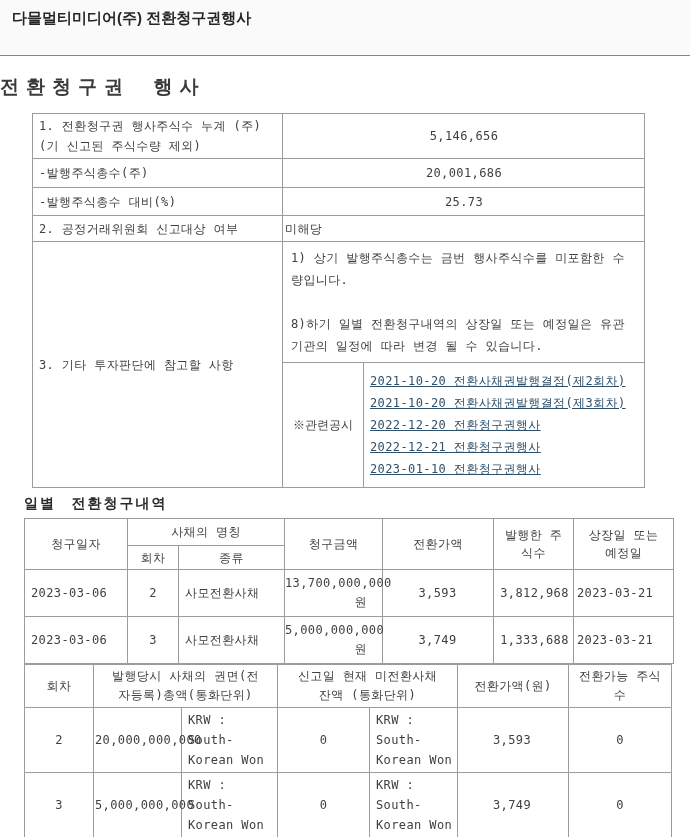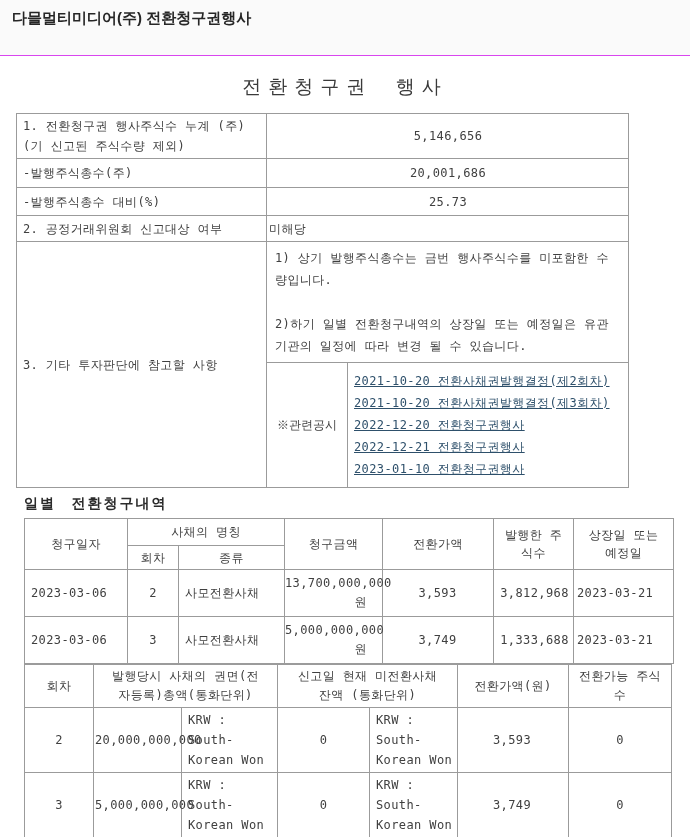--- a/index.html
+++ b/index.html
@@ -17,31 +17,31 @@
     font-family:"Liberation Sans","DejaVu Sans",sans-serif;
     font-size:15px;font-weight:bold;color:#262626;letter-spacing:0;
   }
   .page-sub{
     margin-top:7px;font-size:12px;color:#8f8f8f;
     font-family:"Liberation Sans","DejaVu Sans",sans-serif;
   }
   .sub-sep{color:#cccccc;margin:0 7px;font-size:11px;}
   
   .doc-title{
-    margin:18px 0 13px 0;text-align:center;font-weight:normal;
+    margin:18px 0 13px 0;font-weight:bold;
     font-size:19px;letter-spacing:7px;word-spacing:5px;color:#3a3a3a;
   }
   
   table{border-collapse:collapse;table-layout:fixed;font-size:12px;letter-spacing:0.4px;}
   td{border:1px solid #9b9b9b;padding:2px 4px;vertical-align:middle;}
   .prel{white-space:pre-line;}
   .c{text-align:center;}
   .r{text-align:center;}
   
-  .t1{margin-left:16px;width:612px;}
+  .t1{margin-left:32px;width:612px;}
   .t1 td{line-height:20px;}
   .t1 .lbl{padding-left:6px;}
   .t1 .val{padding-right:3px;}
   .t1 .vleft{padding-left:2px;}
   .t1 .row-a{height:45px;}
   .t1 .row-b{height:29px;}
   .t1 .row-c{height:28px;}
   .t1 .row-d{height:26px;}
   .t1 .row-notes{height:104px;}
   .t1 .row-links{height:110px;}
@@ -108,21 +108,21 @@
       <td class="val r" colspan="2">25.73</td>
     </tr>
     <tr class="row-d">
       <td class="lbl">2. 공정거래위원회 신고대상 여부</td>
       <td class="vleft" colspan="2">미해당</td>
     </tr>
     <tr class="row-notes">
       <td class="lbl" rowspan="2">3. 기타 투자판단에 참고할 사항</td>
       <td class="notes prel" colspan="2">1) 상기 발행주식총수는 금번 행사주식수를 미포함한 수량입니다.
 
-2)하기 일별 전환청구내역의 상장일 또는 예정일은 유관기관의 일정에 따라 변경 될 수 있습니다.</td>
+8)하기 일별 전환청구내역의 상장일 또는 예정일은 유관기관의 일정에 따라 변경 될 수 있습니다.</td>
     </tr>
     <tr class="row-links">
       <td class="rel">※관련공시</td>
       <td class="links">
         <a class="doc-link" href="#">2021-10-20 전환사채권발행결정(제2회차)</a>
         <a class="doc-link" href="#">2021-10-20 전환사채권발행결정(제3회차)</a>
         <a class="doc-link" href="#">2022-12-20 전환청구권행사</a>
         <a class="doc-link" href="#">2022-12-21 전환청구권행사</a>
         <a class="doc-link" href="#">2023-01-10 전환청구권행사</a>
       </td>

